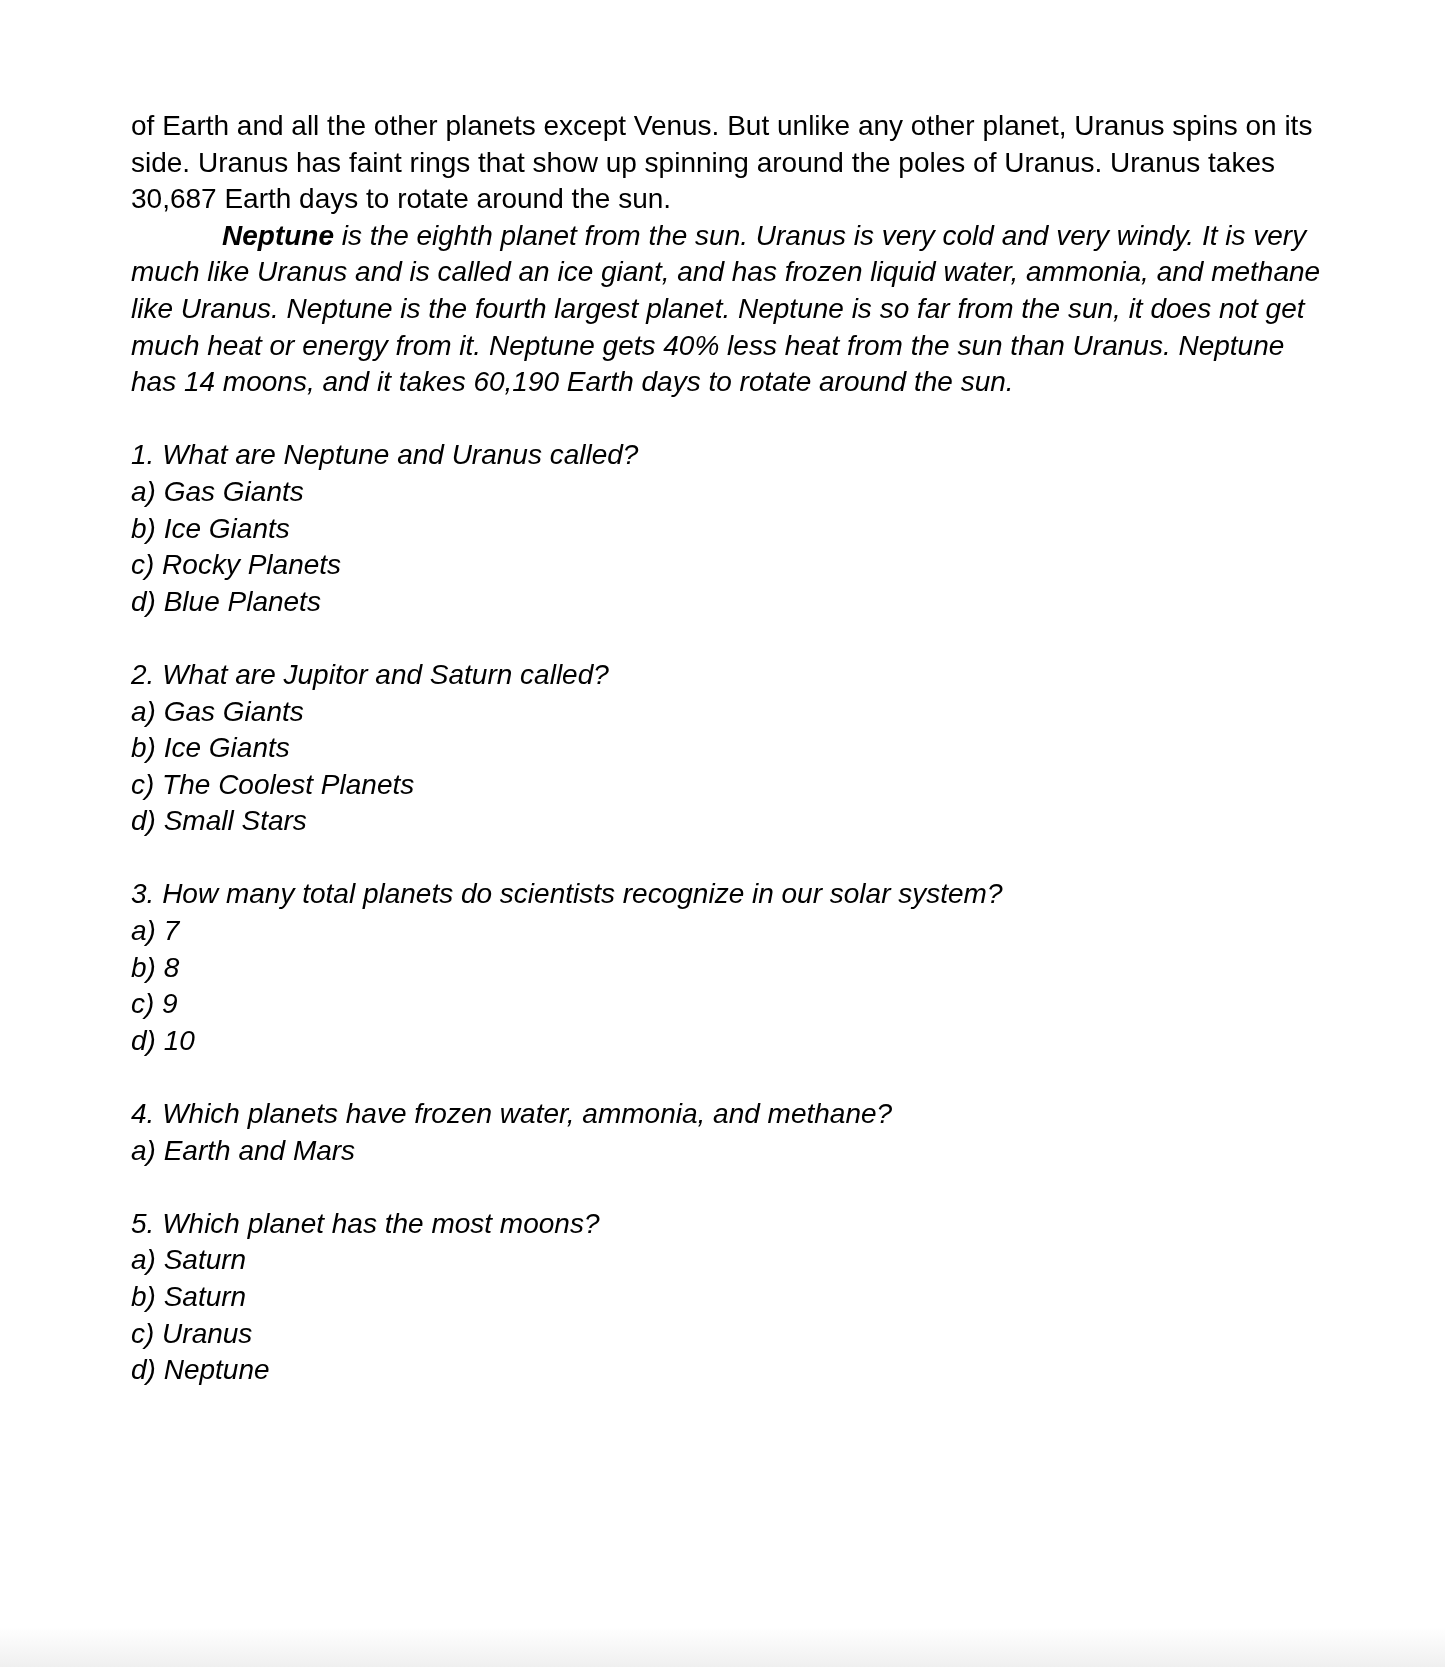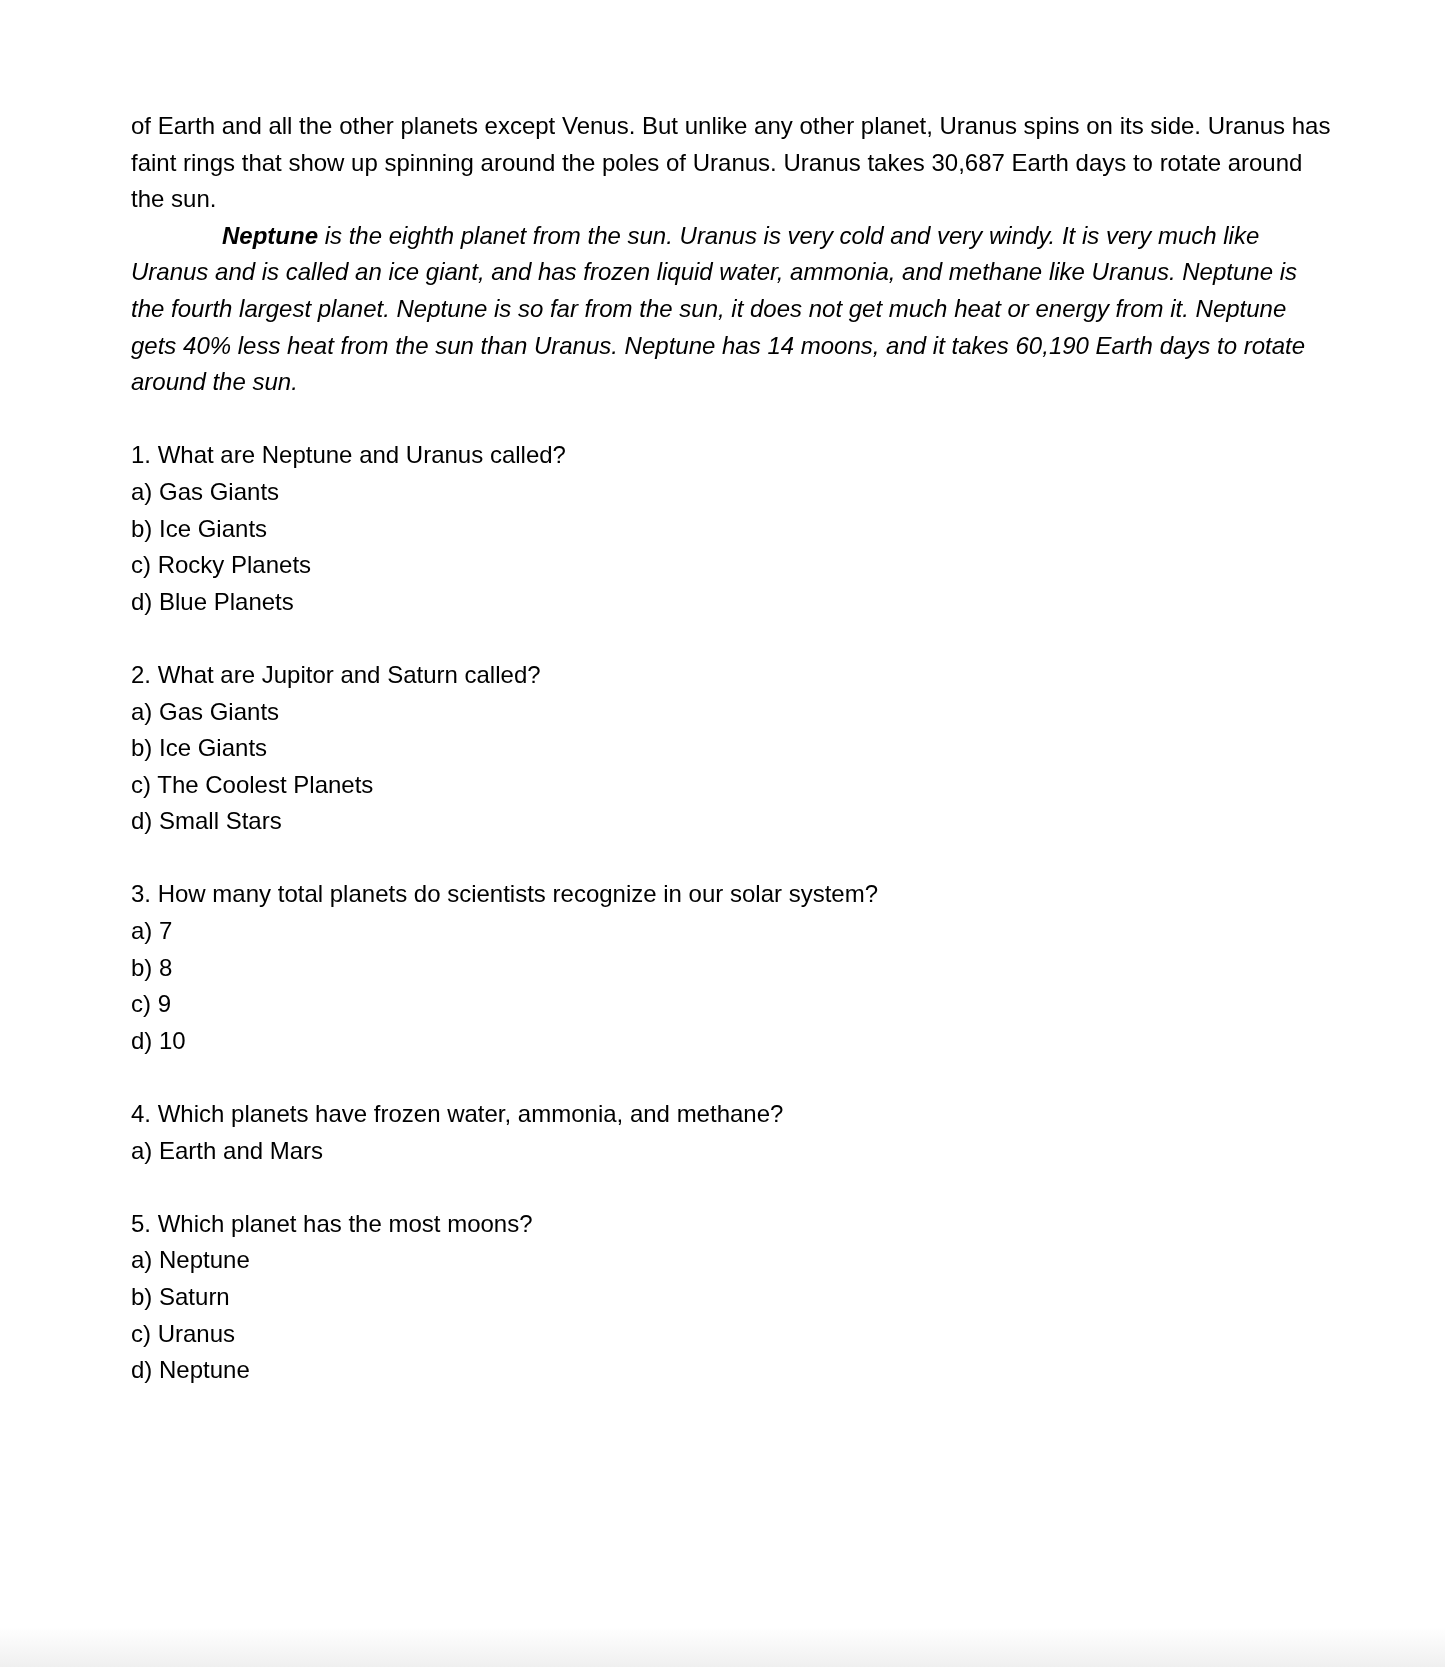--- a/index.html
+++ b/index.html
@@ -5,25 +5,25 @@
     html, body { margin: 0; padding: 0; }
     body {
       width: 1445px; height: 1667px; overflow: hidden;
       background: #ffffff;
       position: relative;
       font-family: "Liberation Sans", sans-serif;
       color: #000;
     }
     .page {
       position: absolute; left: 131px; top: 108px; width: 1200px;
-      font-size: 24px; line-height: 36.6px;
+      font-size: 28px; line-height: 36.6px;
     }
     .para { margin: 0; }
     .indent { text-indent: 91px; font-style: italic; }
-    .question-block { margin-top: 36.6px; }
+    .question-block { margin-top: 36.6px; font-style: italic; }
     .question-block p { margin: 0; }
     .bottom-shade {
       position: absolute; left: 0; right: 0; bottom: 0; height: 40px;
       background: linear-gradient(to bottom, rgba(240,240,240,0), rgba(238,238,238,0.9));
     }
   </style>
 </head>
 <body>
 
 <div class="page">
@@ -54,20 +54,20 @@
     <p>d) 10</p>
   </div>
 
   <div class="question-block">
     <p>4. Which planets have frozen water, ammonia, and methane?</p>
     <p>a) Earth and Mars</p>
   </div>
 
   <div class="question-block">
     <p>5. Which planet has the most moons?</p>
-    <p>a) Neptune</p>
+    <p>a) Saturn</p>
     <p>b) Saturn</p>
     <p>c) Uranus</p>
     <p>d) Neptune</p>
   </div>
 </div>
 
 <div class="bottom-shade"></div>
 
 </body></html>

